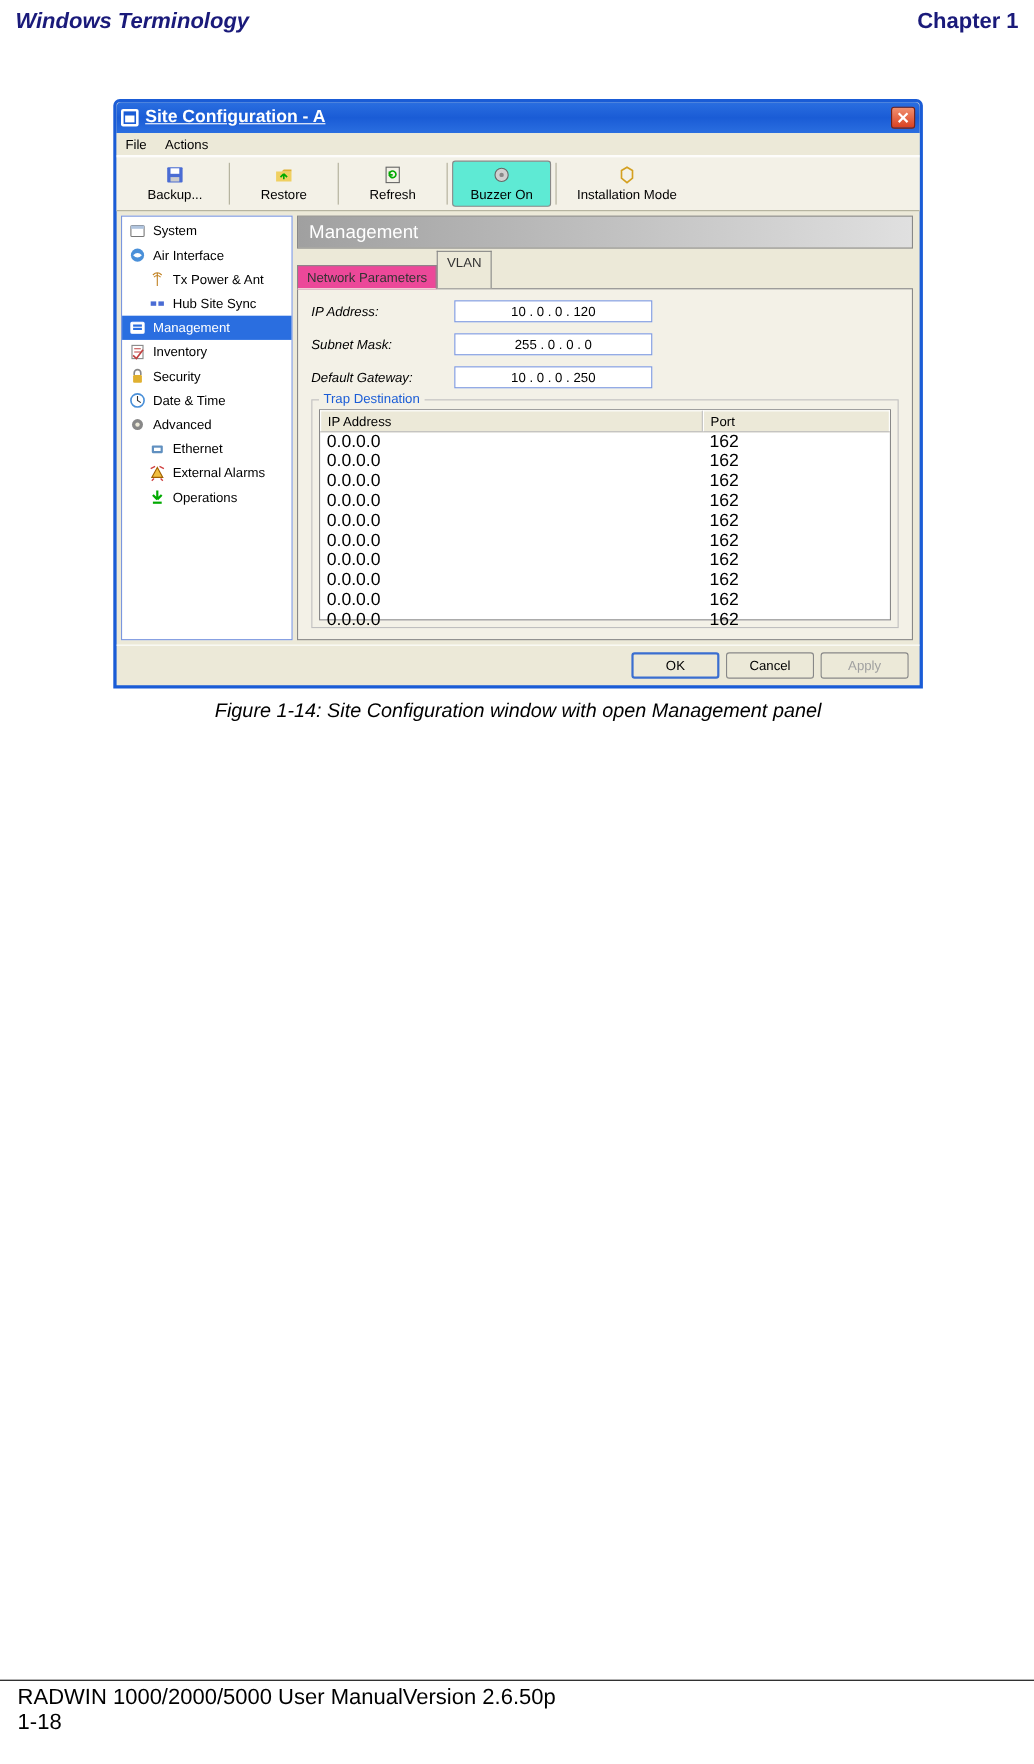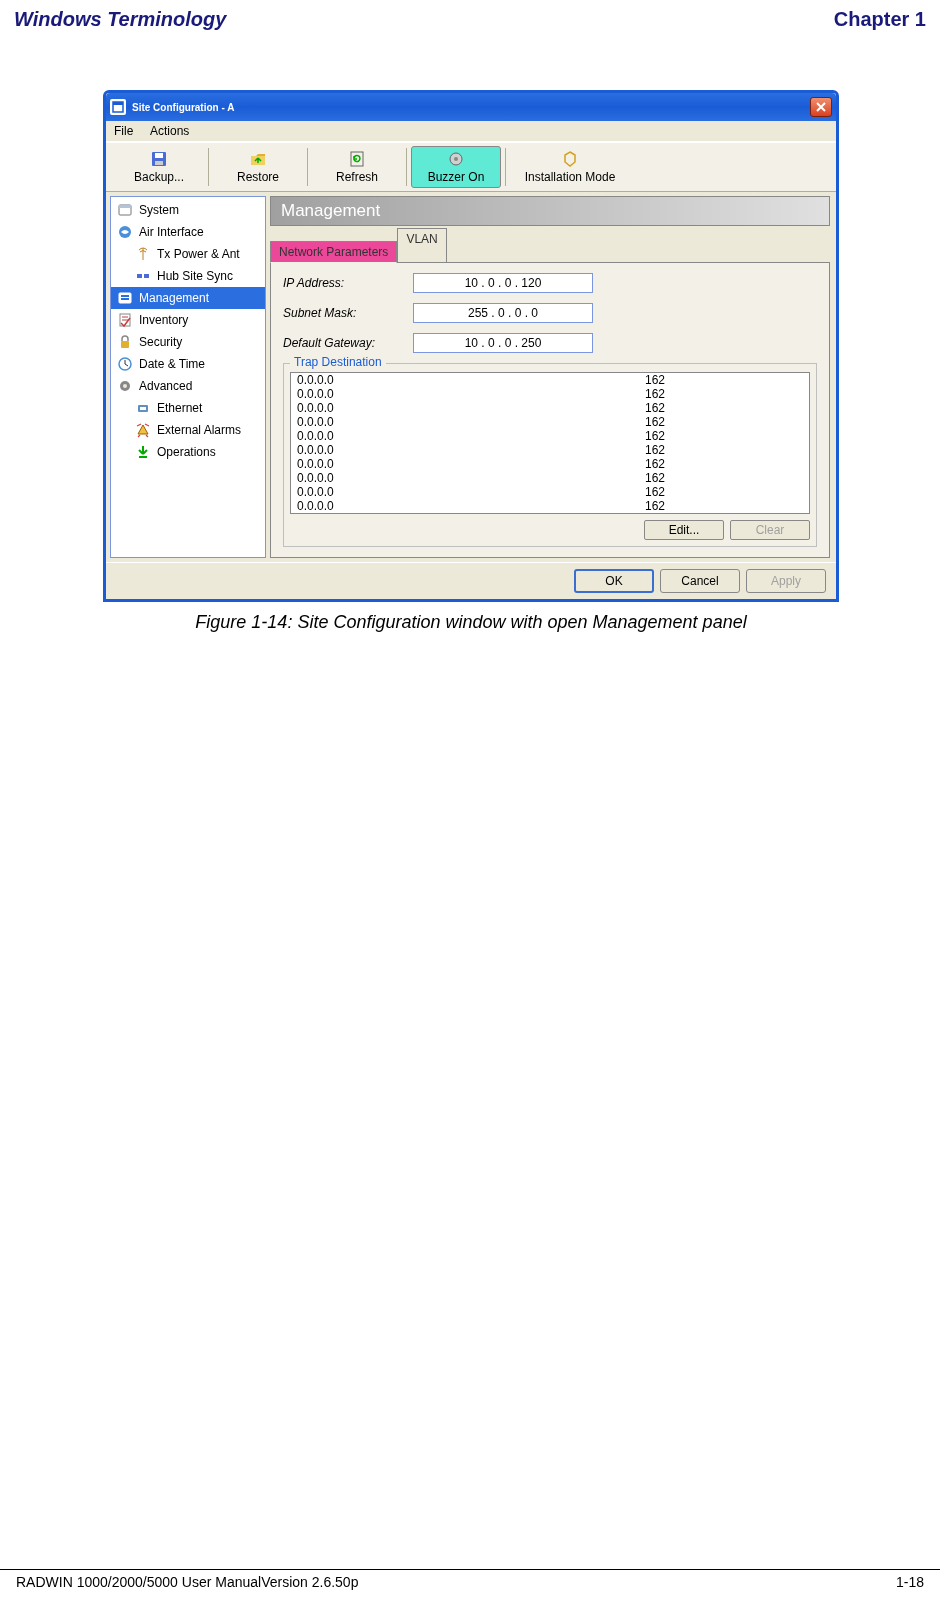--- a/index.html
+++ b/index.html
@@ -5,21 +5,21 @@
   * { box-sizing: border-box; margin: 0; padding: 0; }
   body { width: 940px; height: 1604px; font-family: Tahoma, Arial, sans-serif; background: #fff; position: relative; font-size: 13px; }
   .page-header { display: flex; justify-content: space-between; padding: 8px 14px 4px; color: #1a1a7a; font-weight: bold; font-size: 20px; font-family: Verdana, sans-serif; }
   .page-header .left { font-style: italic; }
   .page-header .right { }
   .figure-wrap { margin: 55px 0 0 103px; width: 736px; }
   
   .window { width: 736px; border: 3px solid #1a5cd6; border-radius: 6px 6px 0 0; background: #ece9d8; font-size: 12px; }
   .titlebar { height: 28px; background: linear-gradient(to bottom,#2a6ee0 0%,#1a5cd6 50%,#2a6ee0 100%); display:flex; align-items:center; color:#fff; font-weight:bold; padding:0 4px; border-radius: 4px 4px 0 0; }
   .titlebar .title-icon { width:16px; height:16px; background:#fff; margin-right:6px; display:flex; align-items:center; justify-content:center; font-size:10px; color:#1a5cd6; border-radius:2px;}
-  .titlebar .title-text { flex:1; font-size:10px; }
+  .titlebar .title-text { flex:1; font-size:16px;text-decoration:underline; }
   .titlebar .close-btn { width:22px; height:20px; background: linear-gradient(to bottom,#f09070,#d94020); border:1px solid #7a2010; border-radius:3px; color:#fff; display:flex; align-items:center; justify-content:center; font-weight:bold; font-size:13px; cursor:pointer;}
   .menubar { background:#ece9d8; padding:3px 8px; font-size:12px; border-bottom:1px solid #fff; }
   .menubar span { margin-right:14px; cursor:default; }
   .toolbar { background:#f3f1e7; border-top:1px solid #fff; border-bottom:1px solid #b0ad98; display:flex; padding:3px 8px; gap:0; }
   .tool-btn { width:90px; text-align:center; padding:3px 2px; font-size:12px; cursor:pointer; border:1px solid transparent; display:flex; flex-direction:column; align-items:center; gap:2px;}
   .tool-btn .tool-icon { width:18px; height:18px; }
   .tool-btn.buzzer { border:1px solid #888; background:#5eead4; border-radius:3px; }
   .tool-sep { width:1px; background:#b0ad98; margin:2px 4px; }
   .body-row { display:flex; }
   .sidebar { width:156px; background:#fff; border:1px solid #7a96df; margin:4px; padding:2px 0;}
@@ -37,32 +37,32 @@
   .form-row label { width:130px;font-style:italic; }
   .ip-box { width:180px; background:#fff; border:1px solid #7a96df; padding:2px 4px; font-size:12px; display:flex; justify-content:space-around; }
   .trap-group { border:1px solid #bfbfbf; margin-top:4px; }
   .trap-title { color:#1a5cd6; font-size:12px; padding:0 4px; background:#f3f1e7; position:relative; top:-9px; left:6px; width:max-content;}
   .trap-inner { margin-top:-6px; padding:0 6px 6px; }
   .trap-table { width:100%; background:#fff; border:1px solid #888; }
   .trap-head { display:flex; background:#ece9d8; border-bottom:1px solid #bbb; font-size:12px;}
   .trap-head .col-ip { flex:1; padding:2px 6px; border:1px solid #fff; border-right:1px solid #bbb; border-bottom:none;}
   .trap-head .col-port { width:170px; padding:2px 6px; border:1px solid #fff; border-bottom:none;}
   .trap-rows { max-height:170px; }
-  .trap-row { display:flex; font-size:12px; }
+  .trap-row { display:flex; font-size:16px; }
   .trap-row .c-ip { flex:1; padding:0px 6px; }
   .trap-row .c-port { width:170px; padding:0px 6px; }
   .trap-btns { display:flex; justify-content:flex-end; gap:6px; margin-top:6px;}
   .small-btn { min-width:80px; padding:2px 10px; font-size:12px; border:1px solid #888; background:#ece9d8; cursor:pointer; border-radius:2px;}
   .small-btn.disabled { color:#a0a0a0; }
   .dialog-btns { display:flex; justify-content:flex-end; gap:6px; padding:6px 10px; border-top:1px solid #fff;}
   .dlg-btn { min-width:80px; padding:3px 10px; font-size:12px; border:1px solid #888; background:#ece9d8; cursor:pointer; border-radius:3px;}
   .dlg-btn.primary { border:2px solid #3a6ed0; }
   .dlg-btn.disabled { color:#a0a0a0; }
   .caption { text-align:center; font-style:italic; font-size:18px; margin-top:10px; font-family: Verdana, sans-serif;}
-  .footer { position:absolute; bottom:14px; left:0; right:0; padding:0 16px; display:flex; justify-content:space-between; font-size:14px; font-family: Verdana, sans-serif; border-top:1px solid #000; padding-top:4px;}
+  .footer { position:absolute; bottom:14px; left:0; right:0; padding:12px 16px; display:flex; justify-content:space-between; font-size:20px; font-family: Verdana, sans-serif; border-top:1px solid #000; padding-top:4px;flex-direction:column;}
   svg { display:block; }
 </style>
 </head>
 <body>
 
 <div class="page-header">
   <span class="left">Windows Terminology</span>
   <span class="right">Chapter 1</span>
 </div>
 
@@ -280,20 +280,24 @@
           <div class="form-row">
             <label>Default Gateway:</label>
             <div class="ip-box">
                 <span>10  .  0  .  0  . 250</span>
               </div>
           </div>
           <div class="trap-group">
             <div class="trap-title">Trap Destination</div>
             <div class="trap-inner">
               <div class="trap-table">
+                <div class="trap-head">
+                  <div class="col-ip">IP Address</div>
+                  <div class="col-port">Port</div>
+                </div>
                 <div class="trap-rows" id="trap-rows">
                     <div class="trap-row">
                       <div class="c-ip">0.0.0.0</div>
                       <div class="c-port">162</div>
                     </div>
                     <div class="trap-row">
                       <div class="c-ip">0.0.0.0</div>
                       <div class="c-port">162</div>
                     </div>
                     <div class="trap-row">
@@ -322,24 +326,20 @@
                     </div>
                     <div class="trap-row">
                       <div class="c-ip">0.0.0.0</div>
                       <div class="c-port">162</div>
                     </div>
                     <div class="trap-row">
                       <div class="c-ip">0.0.0.0</div>
                       <div class="c-port">162</div>
                     </div>
                   </div>
-              </div>
-              <div class="trap-btns">
-                <button class="small-btn">Edit...</button>
-                <button class="small-btn disabled">Clear</button>
               </div>
             </div>
           </div>
         </div>
       </div>
     </div>
 
     <div class="dialog-btns">
       <button class="dlg-btn primary">OK</button>
       <button class="dlg-btn">Cancel</button>

